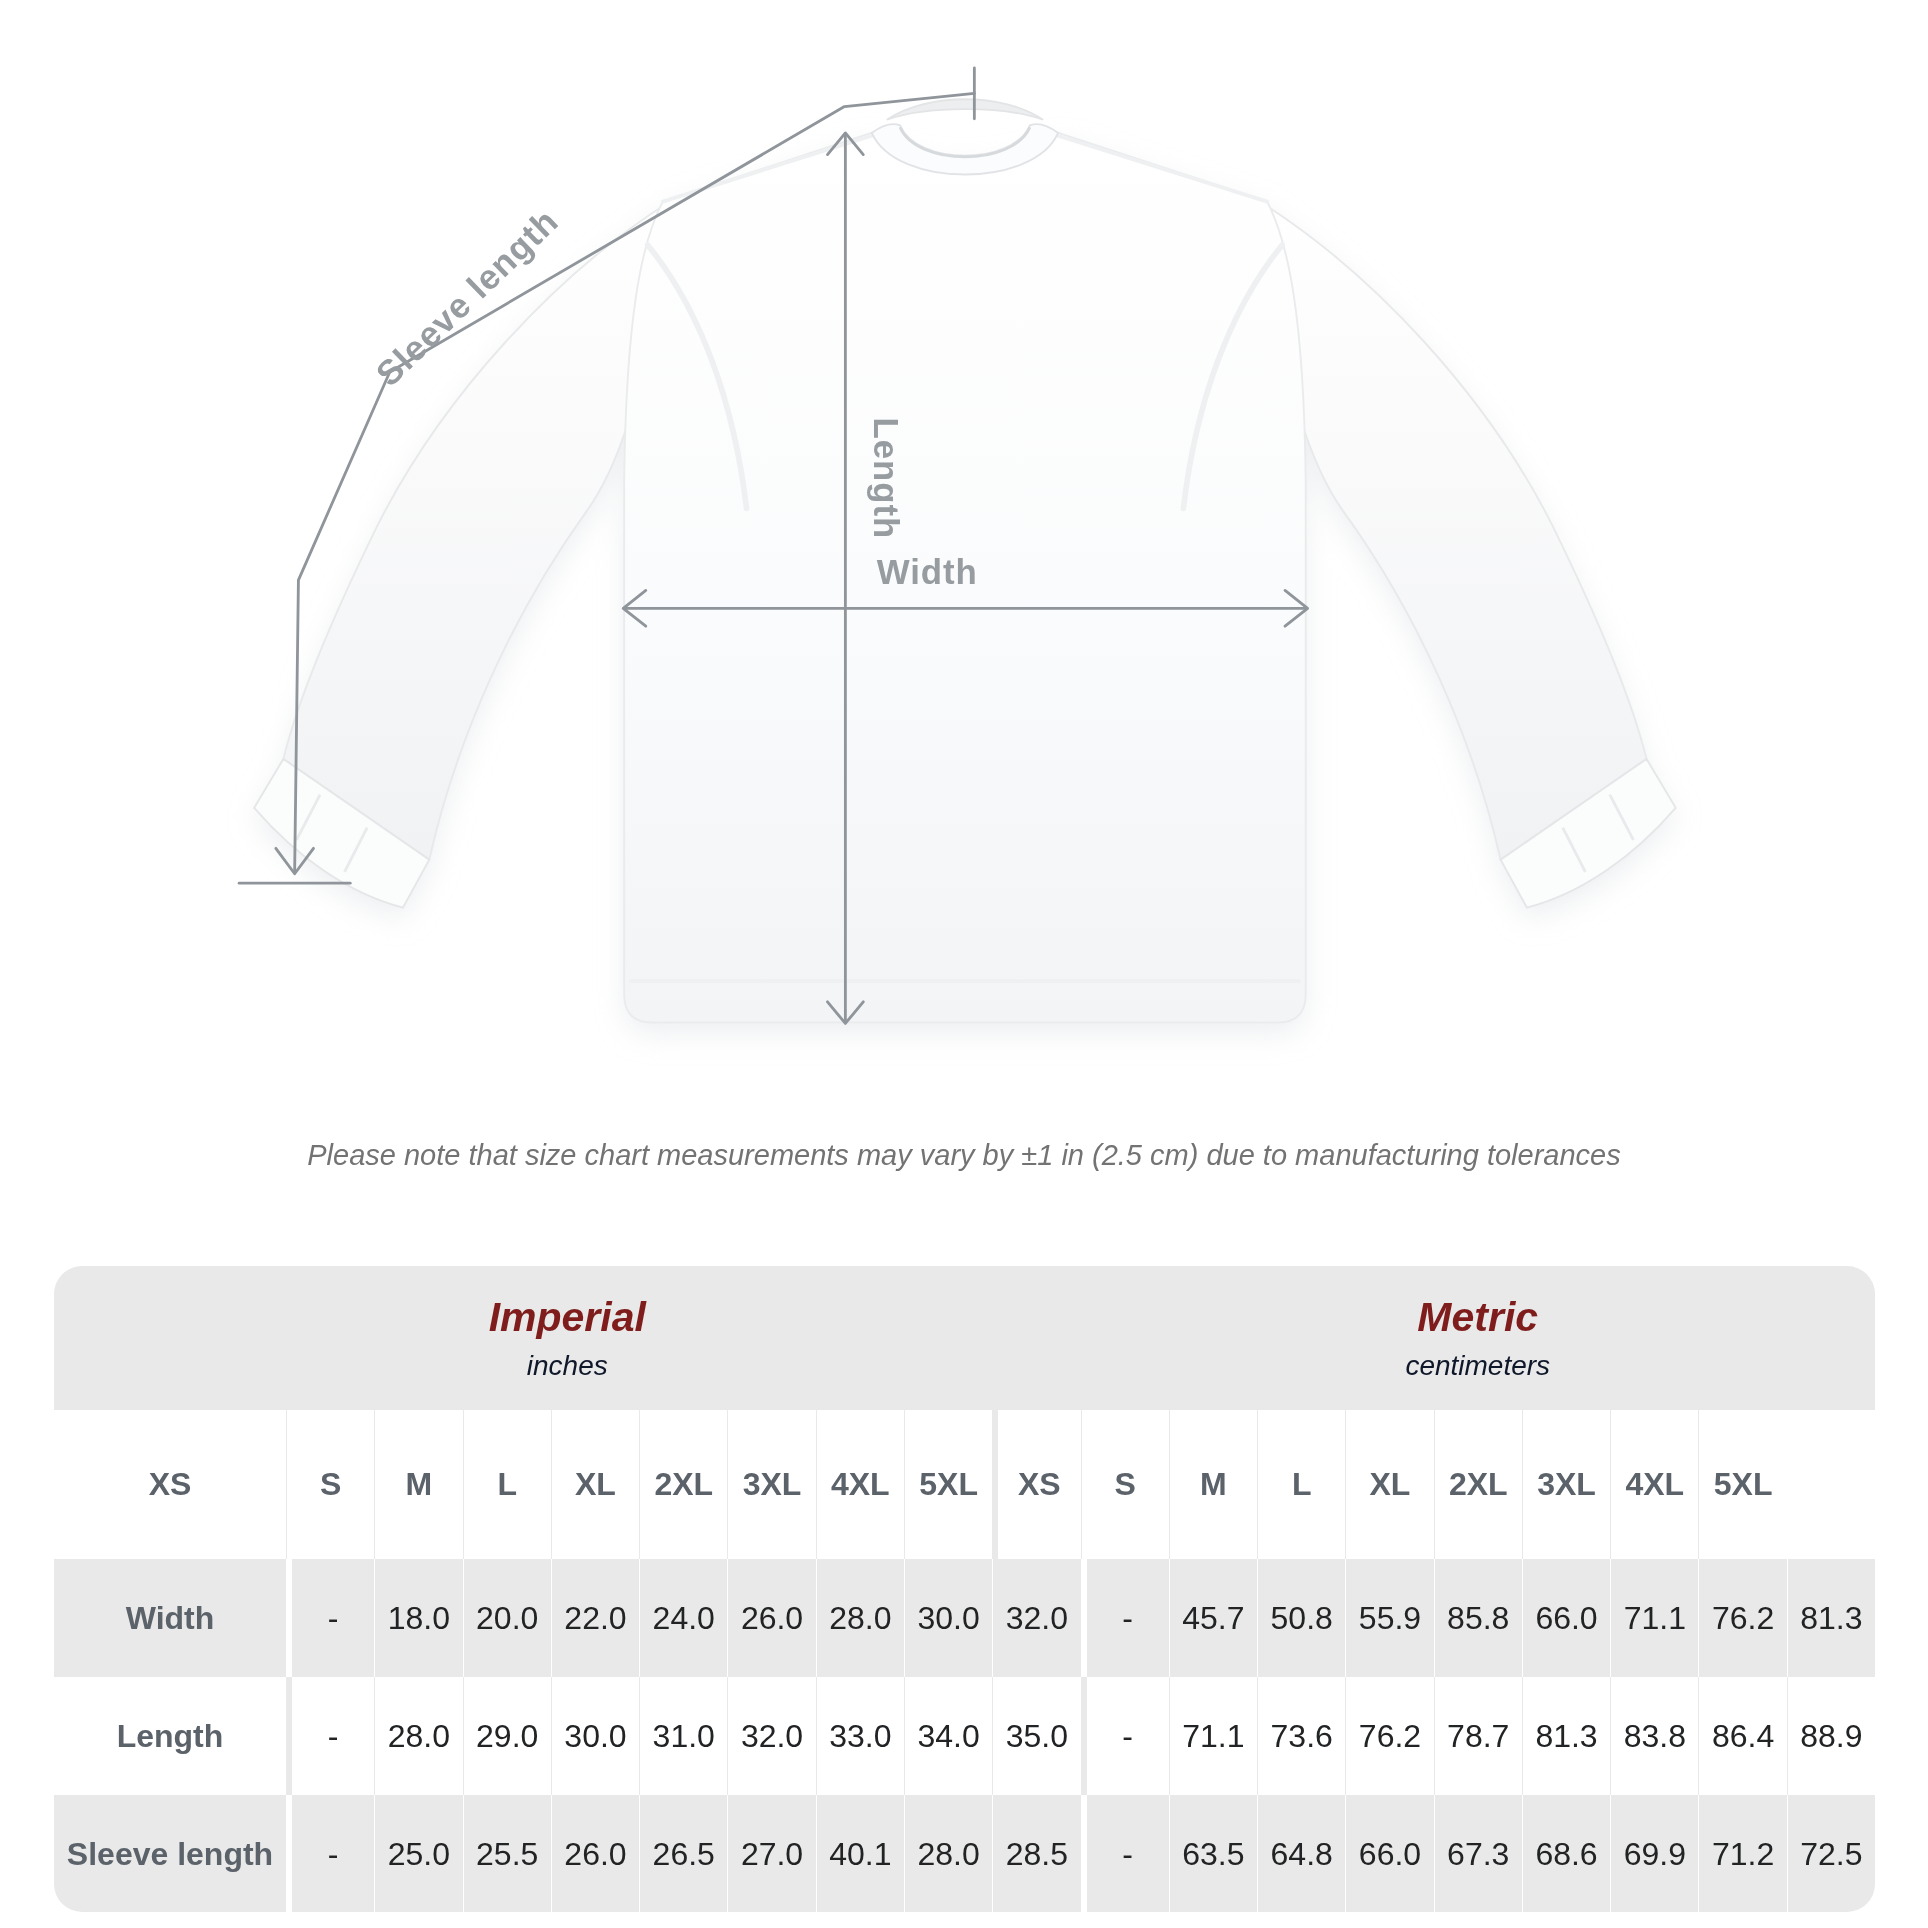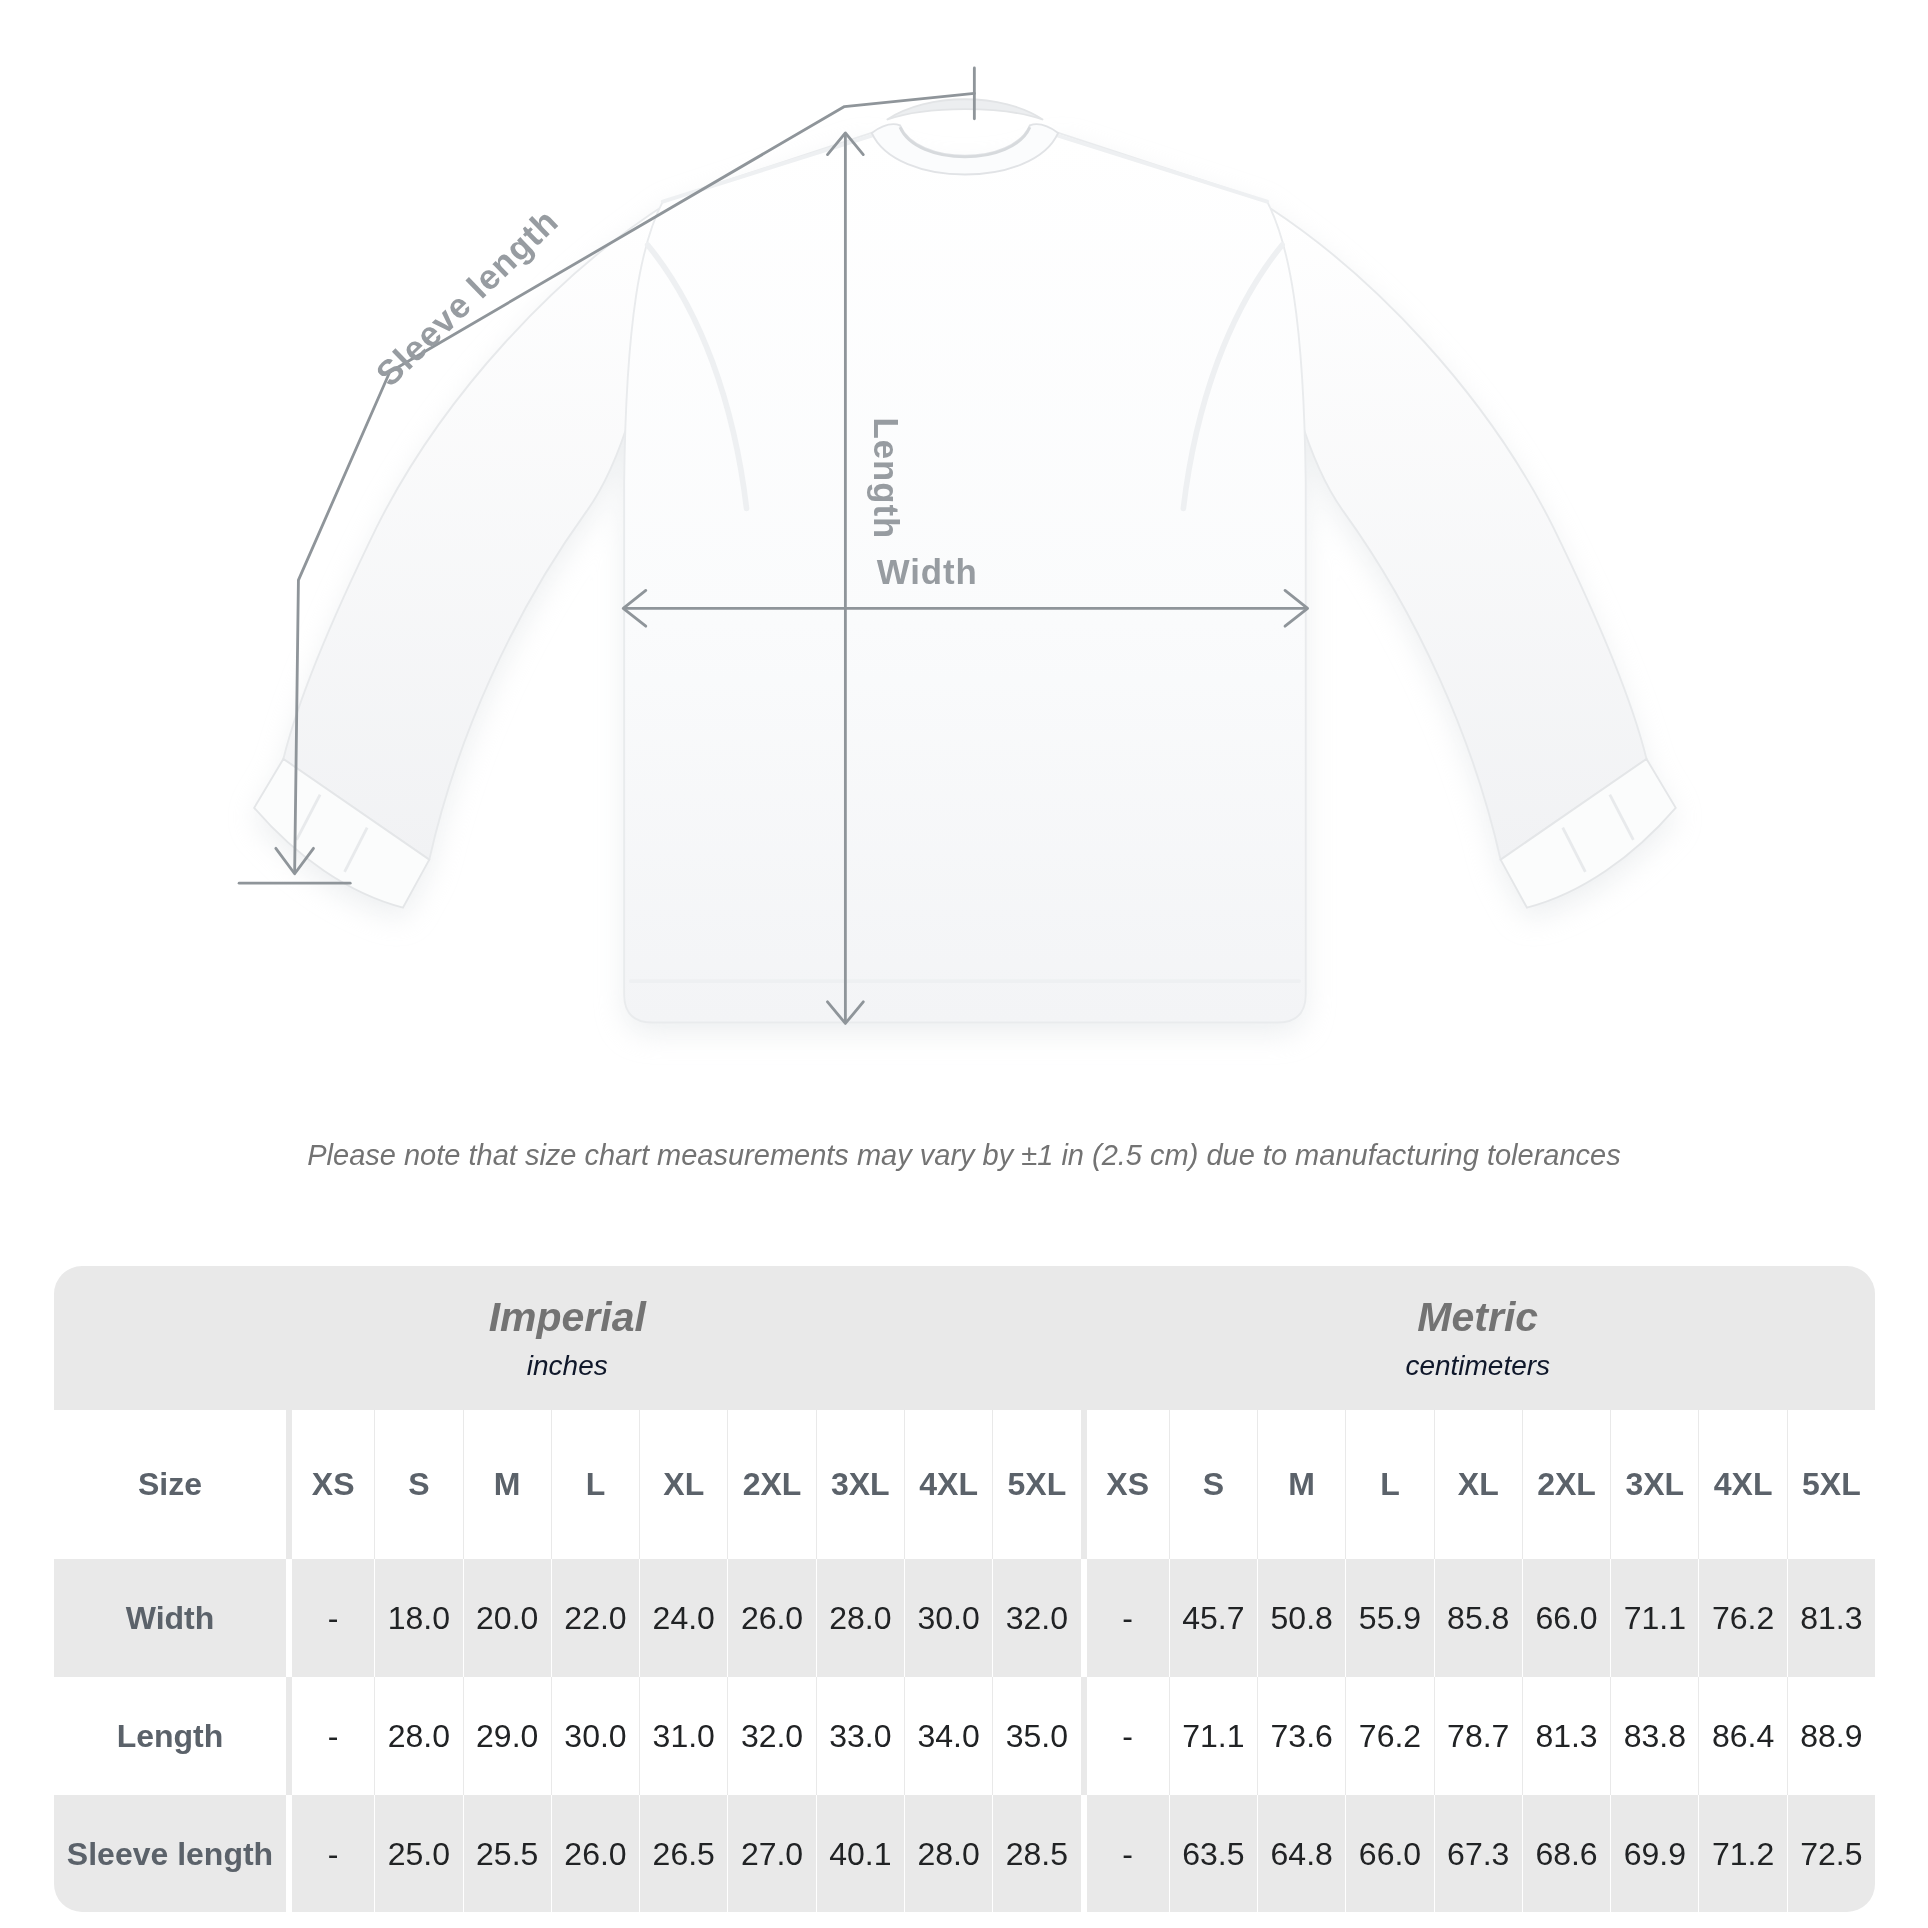--- a/index.html
+++ b/index.html
@@ -21,21 +21,21 @@
     position:absolute;top:1266px;left:54px;width:1821px;height:646px;
     border-radius:28px;overflow:hidden;background:#ffffff;
   }
   .band{
     height:144px;background:#e9e9e9;
     display:grid;grid-template-columns:232px repeat(18,1fr);
   }
   .band .group{display:flex;flex-direction:column;align-items:center;justify-content:center;gap:9.4px;}
   .band .group.imperial{grid-column:1/11;}
   .band .group.metric{grid-column:11/20;align-items:center;}
-  .g-label{font-size:41px;font-weight:bold;font-style:italic;color:#737373;}
+  .g-label{font-size:41px;font-weight:bold;font-style:italic;color:#7f1d1d;}
   .g-sub{font-size:28px;font-style:italic;color:#0f172a;}
   .row{display:grid;grid-template-columns:232px repeat(18,1fr);}
   .row.header{height:149px;}
   .row.data{height:118px;}
   .row.white{background:#ffffff;--sep:#e9e9e9;}
   .row.gray{background:#e9e9e9;--sep:#ffffff;}
   .cell{
     display:flex;align-items:center;justify-content:center;
     border-left:1.9px solid var(--sep);
   }
@@ -135,21 +135,20 @@
       <div class="g-label">Imperial</div>
       <div class="g-sub">inches</div>
     </div>
     <div class="group metric">
       <div class="g-label">Metric</div>
       <div class="g-sub">centimeters</div>
     </div>
   </div>
   <div id="rows">
       <div class="row header white">
-        <div class="cell lab">Size</div>
         <div class="cell lab strong">XS</div>
         <div class="cell lab">S</div>
         <div class="cell lab">M</div>
         <div class="cell lab">L</div>
         <div class="cell lab">XL</div>
         <div class="cell lab">2XL</div>
         <div class="cell lab">3XL</div>
         <div class="cell lab">4XL</div>
         <div class="cell lab">5XL</div>
         <div class="cell lab strong">XS</div>

